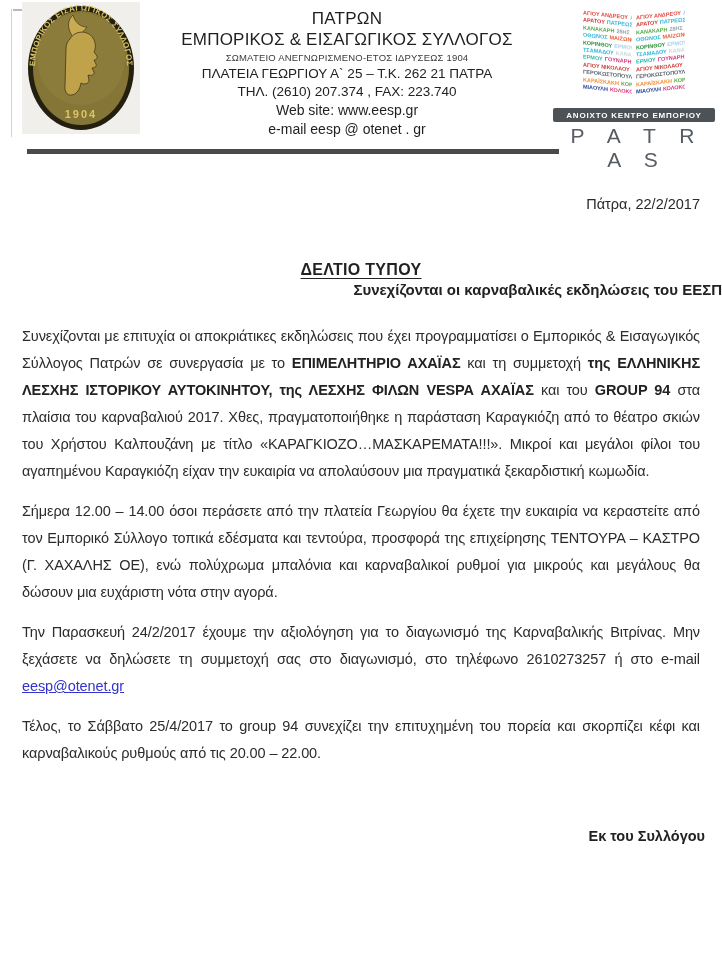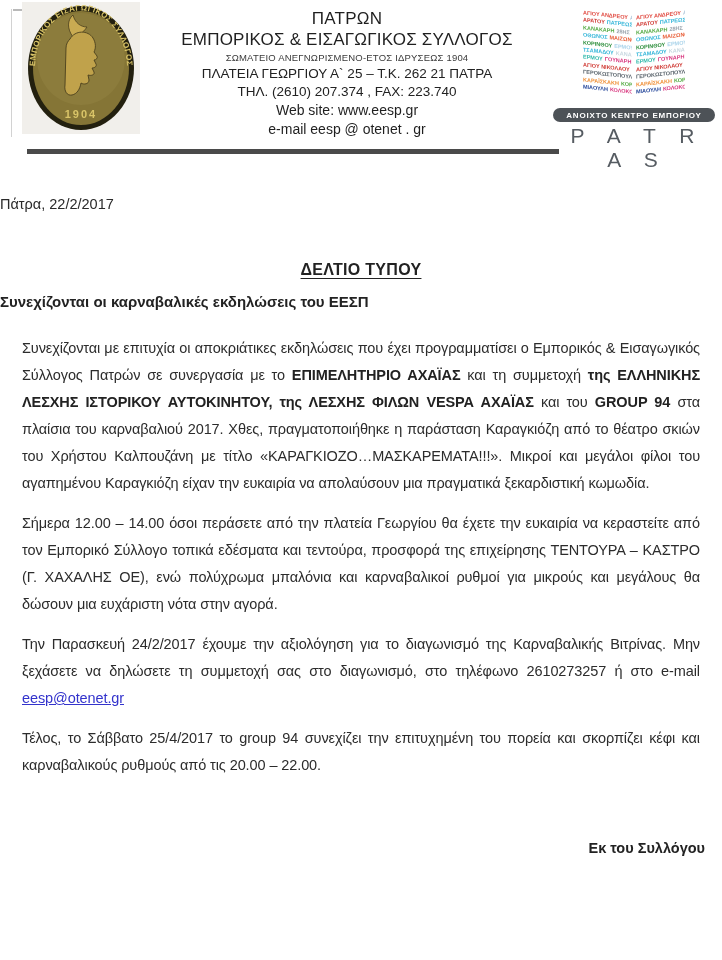--- a/index.html
+++ b/index.html
@@ -27,33 +27,33 @@
 
   .openmall { position:absolute; right:6px; top:4px; width:164px; text-align:center; }
   .cube { position:relative; width:106px; height:96px; margin:2px auto 2px; }
   .cube-face { position:absolute; top:5px; width:50px; height:84px; overflow:hidden;
                background:#ffffff; padding:1px 0 0 1px; }
   .cube-face.left  { left:1px;  transform:skewY(6deg); }
   .cube-face.right { left:54px; transform:skewY(-6deg); }
   .cube-row { font-size:5.5px; line-height:7.4px; white-space:nowrap; font-weight:600; letter-spacing:0; }
   .cube-row span { margin-right:2px; }
   .om-badge { display:inline-block; background:#4d5257; color:#ffffff; font-size:8px; font-weight:700;
-              letter-spacing:0.8px; padding:3px 13px 2px; border-radius:7px; }
+              letter-spacing:0.8px; padding:3px 13px 2px; border-radius:2px; }
   .om-patras { font-size:21px; color:#565c62; letter-spacing:9px; margin-top:2px; margin-left:6px; }
   .om-mall { font-size:25px; font-weight:800; color:#43484d; letter-spacing:0.5px; margin-top:-3px; }
 
   .rule { position:absolute; left:27px; top:149px; width:532px; height:3px;
           background:#e9e9e9; border-top:2px solid #4a4a4a; border-bottom:3px solid #4a4a4a; }
 
   
-  .dateline { padding-right:22px; margin-top:28px; font-size:14.5px; color:#2a2a2a; }
+  .dateline { text-align:right; padding-right:22px; margin-top:28px; font-size:14.5px; color:#2a2a2a; }
   .title { text-align:center; margin-top:49px; font-size:16px; font-weight:700; color:#222;
            letter-spacing:0.3px; }
   .title span { text-decoration:underline; text-underline-offset:3px; }
-  .subtitle { text-align:left; margin-top:14px; font-size:15px; font-weight:700; color:#222; }
+  .subtitle { text-align:right; margin-top:2px; font-size:15px; font-weight:700; color:#222; }
 
   #paragraphs { margin:25px 22px 16px; }
   .body-par { text-align:justify; font-size:14.5px; line-height:27px; color:#2c2c2c;
               margin-bottom:13px; letter-spacing:-0.1px; }
   .seg-bold { font-weight:700; color:#222; }
   .email-link { color:#3333cc; text-decoration:underline; }
   .par-last { margin-top:9px; }
 
   .signoff { text-align:right; padding-right:17px; margin-top:61px; font-size:14.5px;
              font-weight:700; color:#222; }

